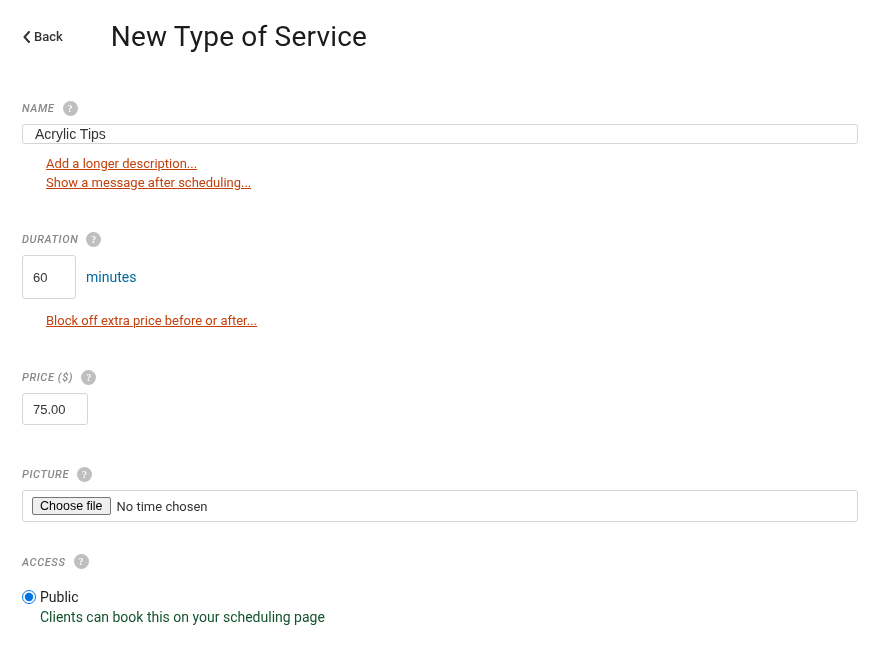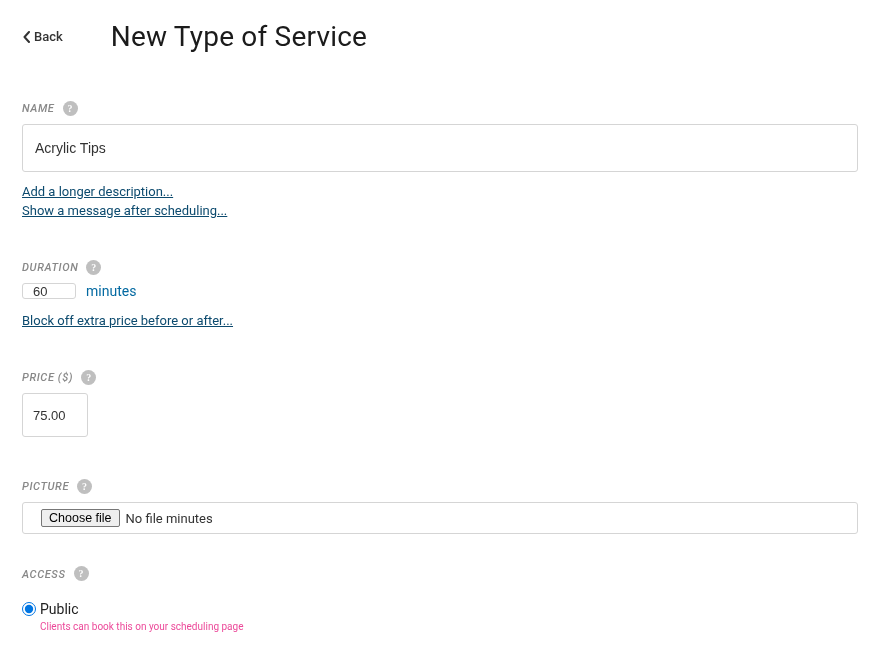--- a/index.html
+++ b/index.html
@@ -66,82 +66,83 @@
       font-weight: 700;
       display: flex;
       align-items: center;
       justify-content: center;
       cursor: pointer;
       font-family: Georgia, serif;
       font-style: normal;
     }
     .text-input-full {
       width: 100%;
-      height: 48px;
+      height: 20px;
       border: 1px solid #d5d5d5;
       border-radius: 3px;
       padding: 0 12px;
       font-size: 14px;
       color: #333;
     }
     .text-input-small {
       width: 54px;
-      height: 16px;
+      height: 44px;
       border: 1px solid #d5d5d5;
       border-radius: 3px;
       padding: 0 10px;
       font-size: 13px;
       color: #333;
       text-align: left;
     }
     .text-input-price {
       width: 66px;
-      height: 44px;
+      height: 32px;
       border: 1px solid #d5d5d5;
       border-radius: 3px;
       padding: 0 10px;
       font-size: 13px;
       color: #333;
       text-align: left;
     }
     .duration-row {
       display: flex;
       align-items: center;
       gap: 10px;
       margin-bottom: 14px;
     }
     .duration-unit {
       font-size: 14px;
       color: #0369a1;
     }
     .action-link {
       display: block;
       font-size: 13px;
-      color: #0c4a6e;
+      color: #c2410c;
       text-decoration: underline;
       cursor: pointer;
       margin-top: 4px;
       width: fit-content;
+      margin-left: 24px;
     }
     .action-link + .action-link {
       margin-top: 4px;
     }
     .help-text {
       font-size: 13px;
       color: #666;
       margin-top: 10px;
     }
     .name-links {
       margin-top: 12px;
     }
     .file-row {
       width: 100%;
       border: 1px solid #d5d5d5;
       border-radius: 3px;
-      padding: 6px 18px;
+      padding: 6px 9px;
       display: flex;
       align-items: center;
       gap: 6px;
     }
     .choose-file-btn {
       font-size: 12.5px;
       font-family: Arial, sans-serif;
       padding: 1px 7px;
       border: 1px solid #767676;
       background: #efefef;
@@ -167,22 +168,22 @@
       width: 14px;
       height: 14px;
       cursor: pointer;
     }
     .radio-label {
       font-size: 14px;
       color: #222;
       cursor: pointer;
     }
     .radio-desc {
-      font-size: 10px;
-      color: #ec4899;
+      font-size: 14px;
+      color: #14532d;
       margin-top: 2px;
       line-height: 1.4;
     }
     .access-section .section-label-row {
       margin-bottom: 18px;
       align-items: flex-end;
     }
   </style>
 </head>
 <body>
@@ -229,21 +230,21 @@
   <input type="text" class="text-input-price" value="75.00" style="">
 </div>
 
 <div class="section" style="margin-bottom:32px;">
   <div class="section-label-row">
     <span class="section-label">PICTURE</span>
     <span class="help-icon">?</span>
   </div>
   <div class="file-row">
     <button class="choose-file-btn">Choose file</button>
-    <span class="file-status">No file minutes</span>
+    <span class="file-status">No time chosen</span>
   </div>
 </div>
 
 <div class="section access-section">
   <div class="section-label-row">
     <span class="section-label">ACCESS</span>
     <span class="help-icon">?</span>
   </div>
   <div class="radio-group">
     <div class="radio-item">

